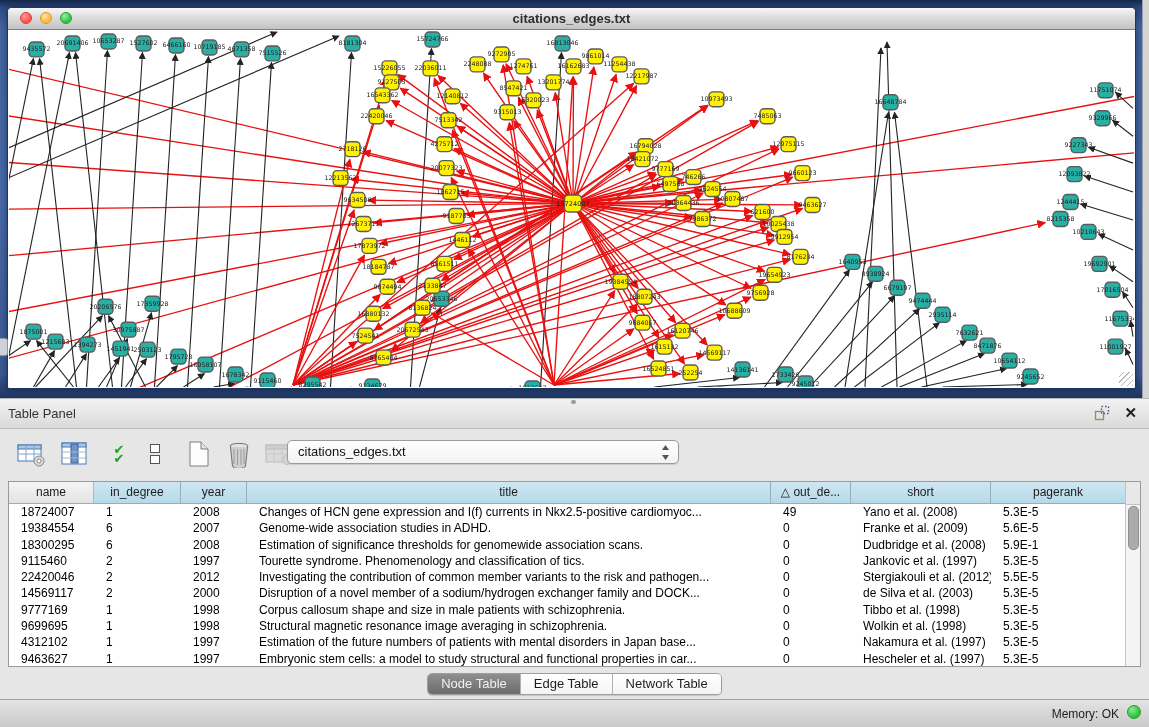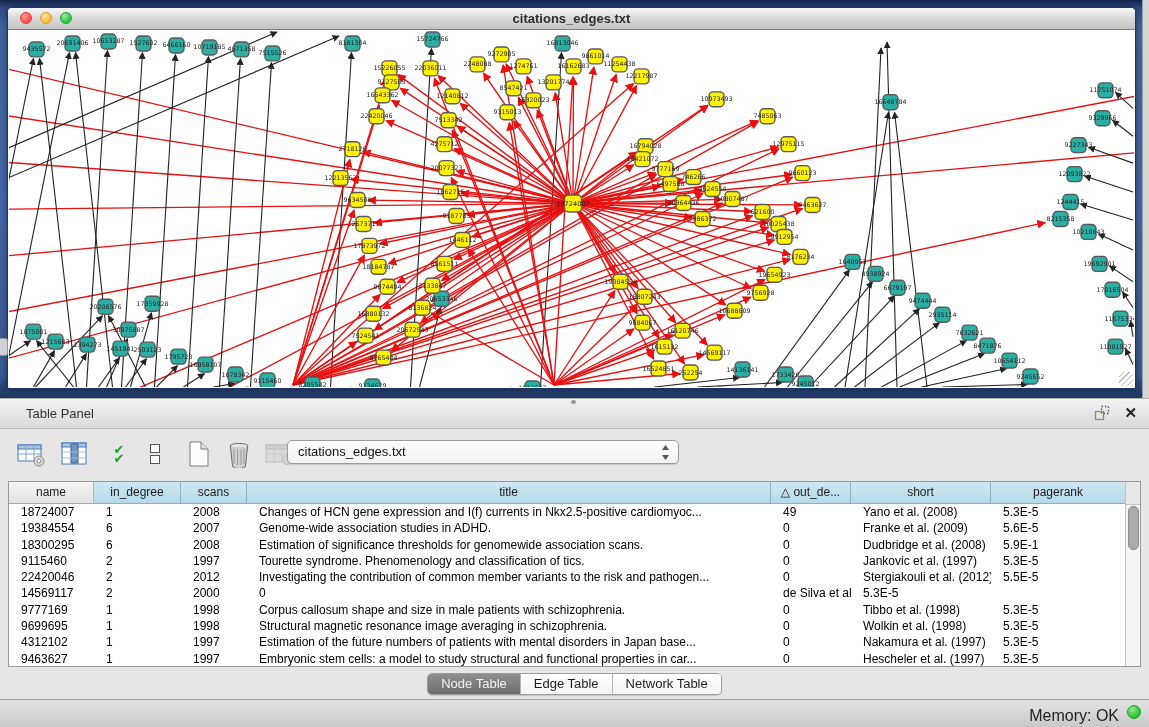--- a/index.html
+++ b/index.html
@@ -23,21 +23,21 @@
     font-size:13px;font-weight:bold;color:#2e2e2e;}
   .canvas{position:absolute;left:1px;right:1px;top:22px;bottom:1px;width:calc(100% - 2px);height:calc(100% - 23px);background:#fff;}
   .grip{position:absolute;right:2px;bottom:2px;width:14px;height:14px;
     background:repeating-linear-gradient(135deg,transparent,transparent 3px,#b9b9b9 3px,#b9b9b9 4px);}
   .notch{position:absolute;left:0;top:338px;width:7px;height:16px;background:#cdd2d8;border:1px solid #8d94a0;border-left:none;border-radius:0 3px 3px 0;}
 
   
   .table-panel{position:absolute;left:0;top:398px;right:0;bottom:27px;background:#e6e6e6;}
   .tp-header{position:relative;height:29px;background:linear-gradient(#f2f2f2,#dadada);
     border-top:1px solid #b5b5b5;border-bottom:1px solid #bcbcbc;}
-  .tp-title{position:absolute;left:26px;top:7px;font-size:13px;color:#333;}
+  .tp-title{position:absolute;left:8px;top:7px;font-size:13px;color:#333;}
   .tp-icons{position:absolute;right:12px;top:5px;display:flex;gap:14px;align-items:center;}
   .closex{font-size:15px;font-weight:bold;color:#222;cursor:default;}
   .sash-dot{position:absolute;left:571px;top:1px;width:5px;height:4px;background:#9b9b9b;border-radius:2px;}
 
   .toolbar{position:relative;height:52px;}
   .tbtn{position:absolute;top:8px;width:34px;height:34px;display:flex;align-items:center;justify-content:center;}
   .fx{font-family:"Liberation Serif",serif;font-style:italic;font-size:16px;color:#111;}
   .chk{color:#1fa11f;font-size:13px;line-height:9px;display:block;}
   .box{display:block;width:8px;height:7px;border:1px solid #555;background:#fff;margin:1.5px auto;}
   .combo{position:absolute;left:287px;top:11px;width:392px;height:24px;box-sizing:border-box;
@@ -60,21 +60,21 @@
 
   .tabsbar{height:34px;display:flex;align-items:center;justify-content:center;}
   .segs{display:flex;border:1px solid #9e9e9e;border-radius:5px;overflow:hidden;background:#fcfcfc;box-shadow:0 1px 1px rgba(0,0,0,.15);}
   .seg{height:20px;line-height:20px;padding:0 13px;font-size:13px;color:#1d1d1d;border-right:1px solid #b3b3b3;background:linear-gradient(#ffffff,#f4f4f4);}
   .seg:last-child{border-right:none;}
   .seg.active{background:linear-gradient(#8f8f8f,#6c6c6c);color:#f1f1f1;}
 
   
   .statusbar{position:absolute;left:0;right:0;bottom:0;height:27px;
     background:linear-gradient(#e3e3e3,#c9c9c9);border-top:1px solid #a2a2a2;}
-  .mem{position:absolute;right:30px;top:7px;font-size:16px;color:#222;}
+  .mem{position:absolute;right:30px;top:7px;font-size:12px;color:#222;}
   .memdot{position:absolute;right:8px;top:5px;width:14px;height:14px;border-radius:50%;
     background:radial-gradient(circle at 35% 30%,#8fe896,#2dc437 65%);border:1px solid #1f9e2a;box-sizing:border-box;}
 </style>
 </head>
 <body>
 
 <div class="graph-panel">
   <div class="graph-gutter"></div>
   <div class="net-window">
     <div class="titlebar">
@@ -827,21 +827,21 @@
             <path d="M4.5 16 L1 11 L8 11 Z" fill="#555"></path>
           </svg>
       </span>
     </div>
   </div>
 
   <div class="tablewrap">
     <div class="thead" id="thead">
         <div class="th first">name</div>
         <div class="th">in_degree</div>
-        <div class="th">scans</div>
+        <div class="th">year</div>
         <div class="th">title</div>
         <div class="th">△ out_de...</div>
         <div class="th">short</div>
         <div class="th">pagerank</div>
       </div>
     <div class="tbody" id="tbody">
         <div class="tr">
           <div class="td">18724007</div>
           <div class="td">1</div>
           <div class="td">2008</div>
@@ -883,20 +883,21 @@
           <div class="td">2012</div>
           <div class="td">Investigating the contribution of common member variants to the risk and pathogen...</div>
           <div class="td">0</div>
           <div class="td">Stergiakouli et al. (2012)</div>
           <div class="td">5.5E-5</div>
         </div>
         <div class="tr">
           <div class="td">14569117</div>
           <div class="td">2</div>
           <div class="td">2000</div>
+          <div class="td">Disruption of a novel member of a sodium/hydrogen exchanger family and DOCK...</div>
           <div class="td">0</div>
           <div class="td">de Silva et al. (2003)</div>
           <div class="td">5.3E-5</div>
         </div>
         <div class="tr">
           <div class="td">9777169</div>
           <div class="td">1</div>
           <div class="td">1998</div>
           <div class="td">Corpus callosum shape and size in male patients with schizophrenia.</div>
           <div class="td">0</div>

